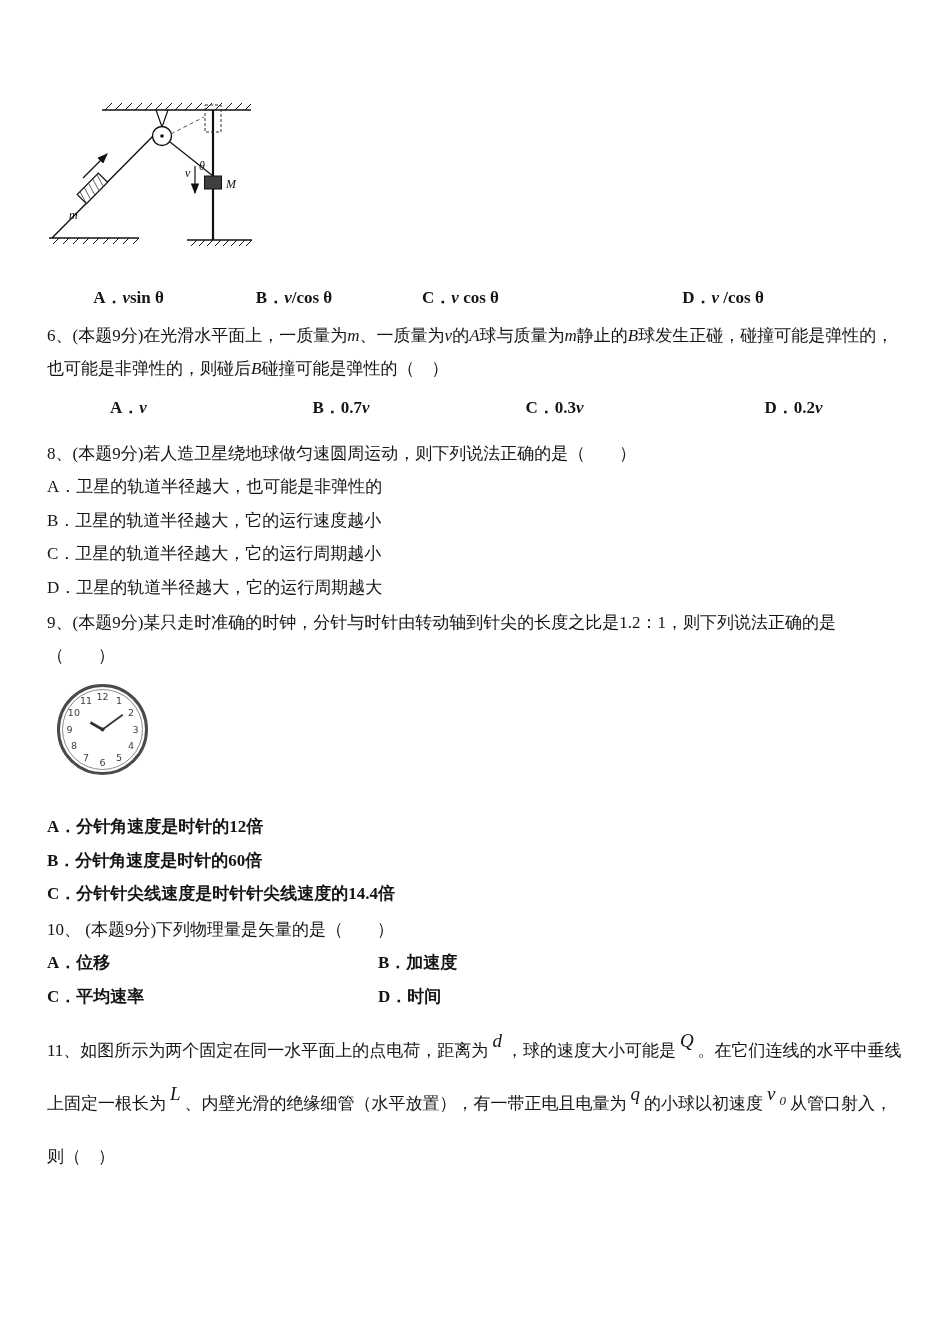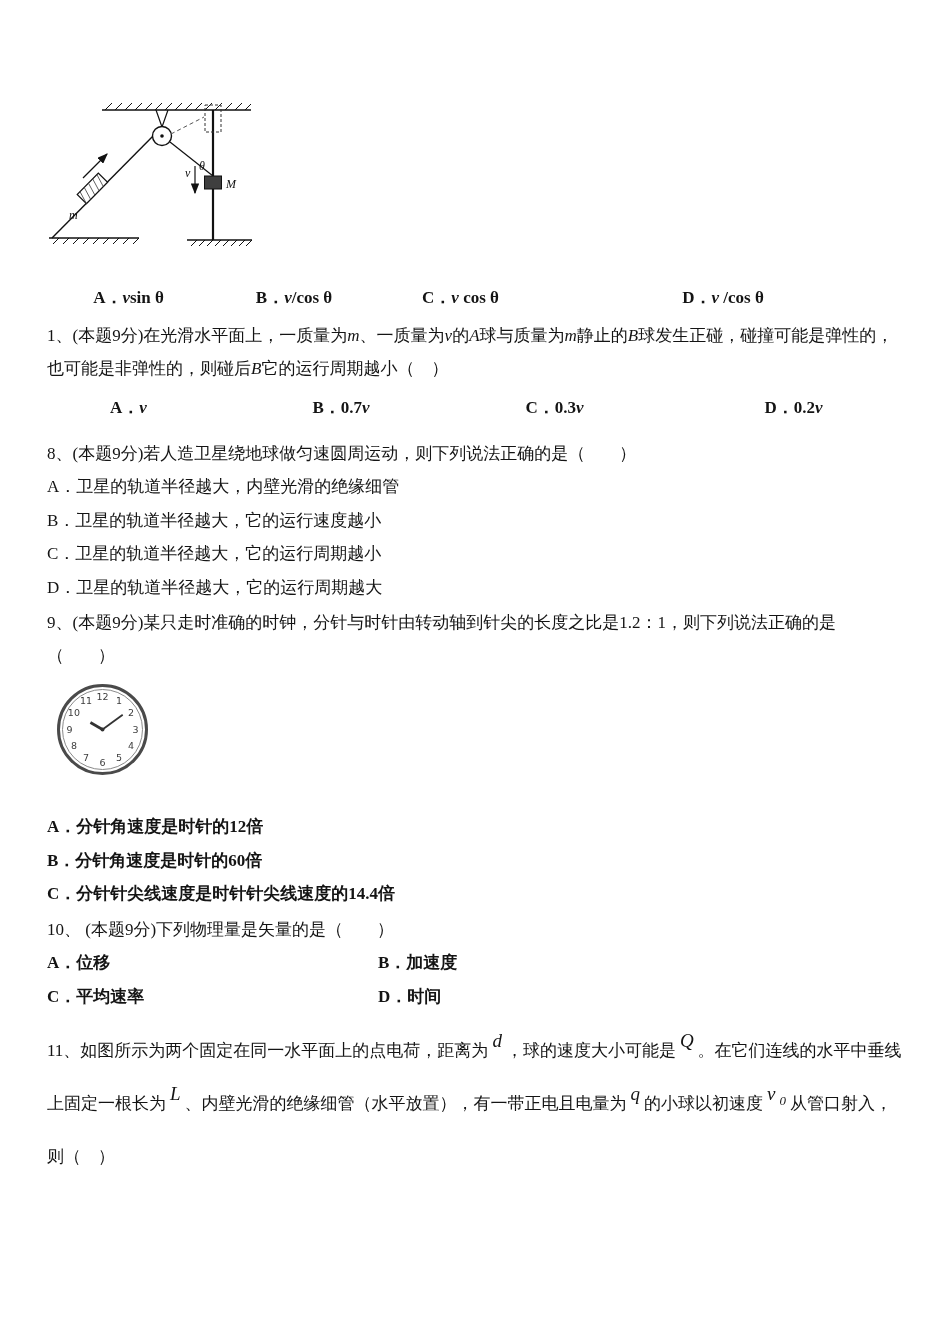--- a/index.html
+++ b/index.html
@@ -95,30 +95,30 @@
     </svg>
   </figure>
 
   <div class="optrow4 bold">
     <span class="c1"><span>A．</span><span class="i">v</span><span>sin θ</span></span>
     <span class="c2"><span>B．</span><span class="i">v</span><span>/cos θ</span></span>
     <span class="c3"><span>C．</span><span class="i">v</span><span> cos θ</span></span>
     <span class="c4"><span>D．</span><span class="i">v</span><span> /cos θ</span></span>
   </div>
 
-  <p class="stem mt5"><span>1、(本题9分)在光滑水平面上，一质量为</span><span class="i">m</span><span>、一质量为</span><span class="i">v</span><span>的</span><span class="i">A</span><span>球与质量为</span><span class="i">m</span><span>静止的</span><span class="i">B</span><span>球发生正碰，碰撞可能是弹性的，也可能是非弹性的，则碰后</span><span class="i">B</span><span>它的运行周期越小（　）</span></p>
+  <p class="stem mt5"><span>6、(本题9分)在光滑水平面上，一质量为</span><span class="i">m</span><span>、一质量为</span><span class="i">v</span><span>的</span><span class="i">A</span><span>球与质量为</span><span class="i">m</span><span>静止的</span><span class="i">B</span><span>球发生正碰，碰撞可能是弹性的，也可能是非弹性的，则碰后</span><span class="i">B</span><span>碰撞可能是弹性的（　）</span></p>
   <div class="optrow4 bold mt6">
     <span class="c1"><span>A．</span><span class="i">v</span></span>
     <span class="c2"><span>B．0.7</span><span class="i">v</span></span>
     <span class="c3"><span>C．0.3</span><span class="i">v</span></span>
     <span class="c4"><span>D．0.2</span><span class="i">v</span></span>
   </div>
 
   <p class="stem mt3">8、(本题9分)若人造卫星绕地球做匀速圆周运动，则下列说法正确的是（　　）</p>
-  <p class="optline">A．卫星的轨道半径越大，内壁光滑的绝缘细管</p>
+  <p class="optline">A．卫星的轨道半径越大，也可能是非弹性的</p>
   <p class="optline">B．卫星的轨道半径越大，它的运行速度越小</p>
   <p class="optline">C．卫星的轨道半径越大，它的运行周期越小</p>
   <p class="optline">D．卫星的轨道半径越大，它的运行周期越大</p>
 
   <p class="stem mt2">9、(本题9分)某只走时准确的时钟，分针与时针由转动轴到针尖的长度之比是1.2：1，则下列说法正确的是（　　）</p>
   <figure class="clockfig">
     <svg width="95" height="95" viewBox="0 0 95 95">
       <circle cx="47.5" cy="47.5" r="44" fill="#ffffff" stroke="#4a4a4a" stroke-width="3"></circle>
       <circle cx="47.5" cy="47.5" r="40" fill="none" stroke="#8a8a8a" stroke-width="1"></circle>
       <text class="clknum" text-anchor="middle" x="47.5" y="17.8">12</text>

